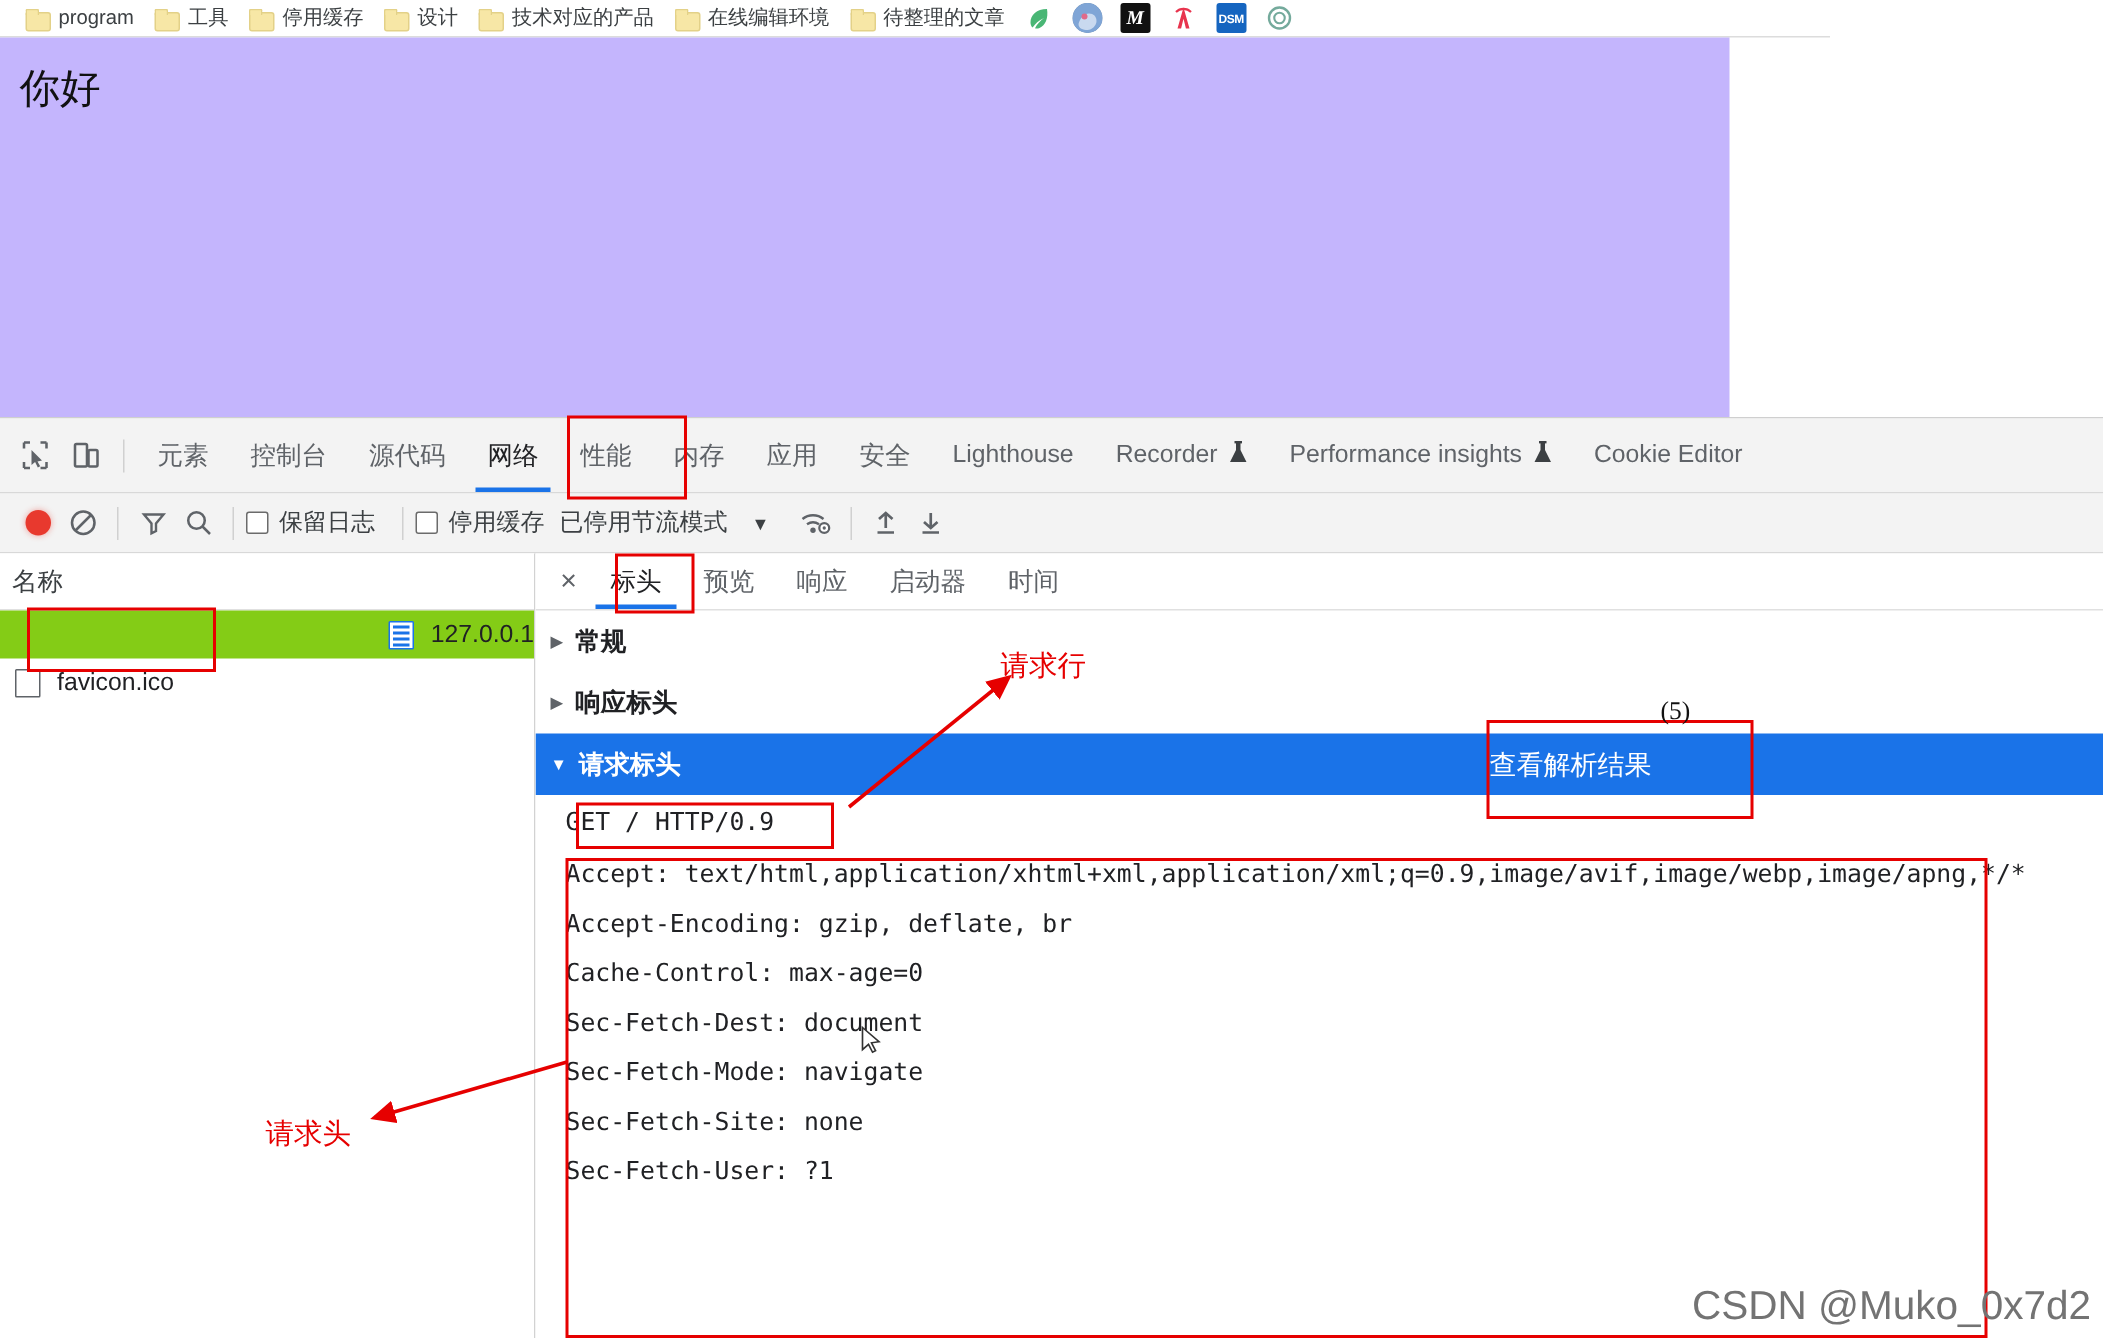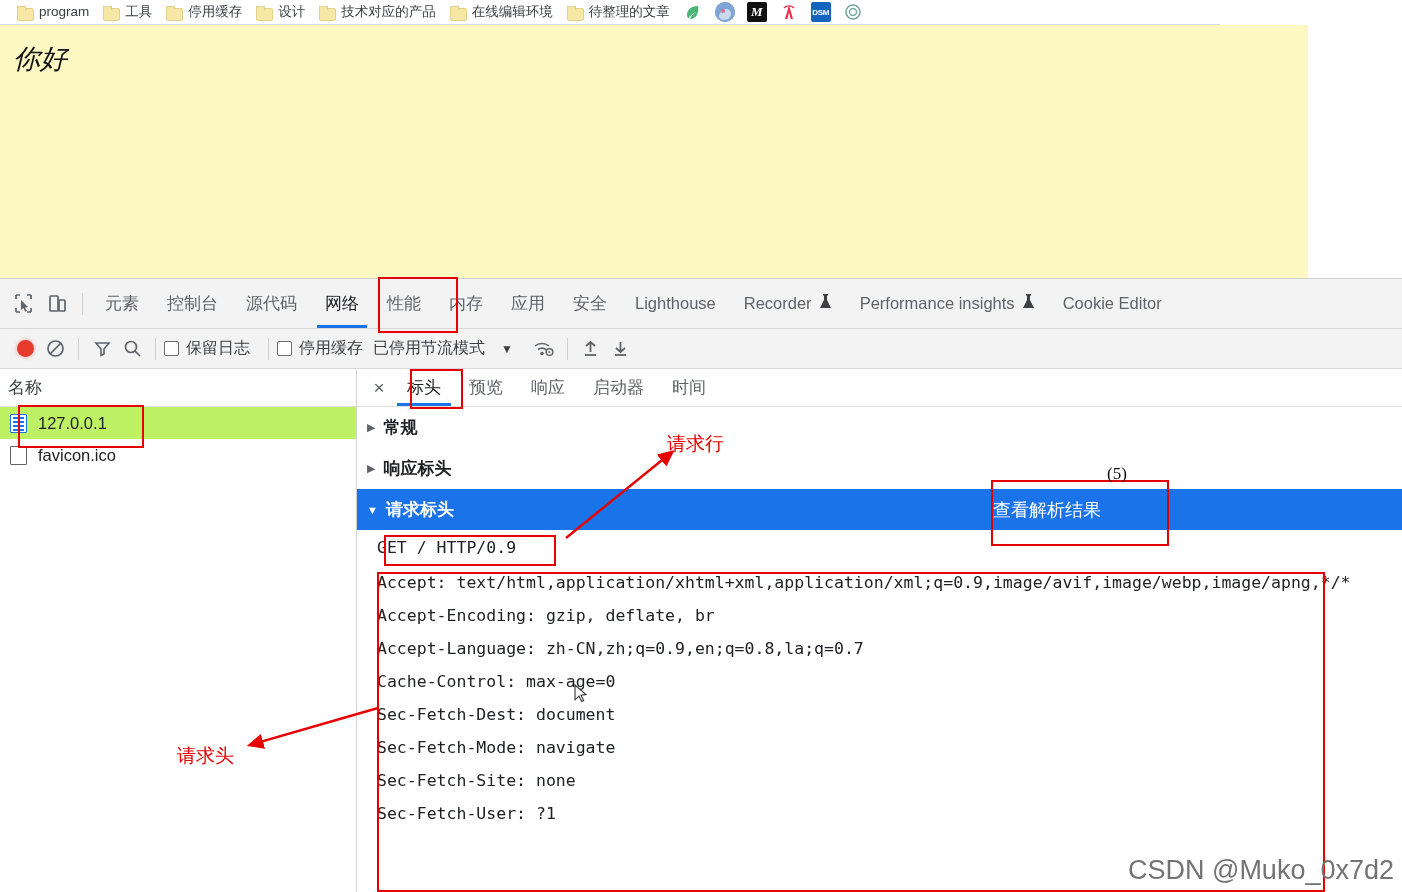--- a/index.html
+++ b/index.html
@@ -38,23 +38,22 @@
             font-size:9px; font-weight:bold; color:#fff; overflow:hidden;}
   .ic-leaf{ background:transparent; }
   .ic-anime{ background:#6f8fb5; border-radius:50%; }
   .ic-m{ background:#111; color:#fff; font-family:"Liberation Serif",serif; font-size:13px; font-style:italic;}
   .ic-tower{ background:#ffffff; color:#e8344e; font-size:15px;}
   .ic-dsm{ background:#1565c0; font-size:8px; letter-spacing:-.3px;}
   .ic-gpt{ background:#ffffff; color:#6f9d8a; font-size:15px;}
 
   
   #page-viewport{
-    position:absolute; left:0; top:25px; width:1308px; height:253px;
-    background:#fef9c3;
-    font-style:italic;
+    position:absolute; left:0; top:25px; width:1153px; height:253px;
+    background:#c4b5fd;
   }
   #page-hello{
     position:absolute; left:13px; top:18px;
     font-size:27px; color:#111111; line-height:1.2;
   }
 
   
   #devtools{
     position:absolute; left:0; top:278px; width:1402px; height:614px;
     background:#ffffff; border-top:1px solid #cfcfcf;
@@ -101,21 +100,21 @@
   #dt-left{
     width:357px; flex:0 0 357px; border-right:1px solid #d2d2d2; position:relative; background:#fff;
   }
   #dt-left-head{
     height:38px; border-bottom:1px solid #e0e0e0; display:flex; align-items:center;
     padding-left:8px; font-size:17px; color:#3c4043; background:#fff;
   }
   .req-row{
     height:32px; display:flex; align-items:center; padding-left:10px; font-size:16.5px; color:#202124;
   }
-  .req-row.selected{ background:#bef264; }
+  .req-row.selected{ background:#84cc16;justify-content:flex-end; }
   .doc-ico{
     width:17px; height:19px; margin-right:11px; flex:0 0 auto;
     border:1.5px solid #1a73e8; border-radius:1px; background:#fff; position:relative;
   }
   .doc-ico:before{
     content:""; position:absolute; left:2px; top:2px; right:2px; height:2px; background:#1a73e8;
     box-shadow:0 4px 0 #1a73e8, 0 8px 0 #1a73e8, 0 12px 0 #1a73e8;
   }
   .blank-ico{
     width:17px; height:19px; margin-right:11px; flex:0 0 auto;
@@ -416,21 +415,20 @@
         <span class="tri">▼</span>
         <span>请求标头</span>
         <span style="position:absolute;left:636px;color:#ffffff;font-weight:normal;font-size:18px;">查看解析结果</span>
       </div>
 
       <div class="mono-line" style="line-height:36px">GET / HTTP/0.9</div>
 
       <div>
         <div class="mono-line">Accept: text/html,application/xhtml+xml,application/xml;q=0.9,image/avif,image/webp,image/apng,*/*</div>
         <div class="mono-line">Accept-Encoding: gzip, deflate, br</div>
-        <div class="mono-line">Accept-Language: zh-CN,zh;q=0.9,en;q=0.8,la;q=0.7</div>
         <div class="mono-line">Cache-Control: max-age=0</div>
         <div class="mono-line">Sec-Fetch-Dest: document</div>
         <div class="mono-line">Sec-Fetch-Mode: navigate</div>
         <div class="mono-line">Sec-Fetch-Site: none</div>
         <div class="mono-line">Sec-Fetch-User: ?1</div>
       </div>
     </div>
   </div>
 </div>
 

